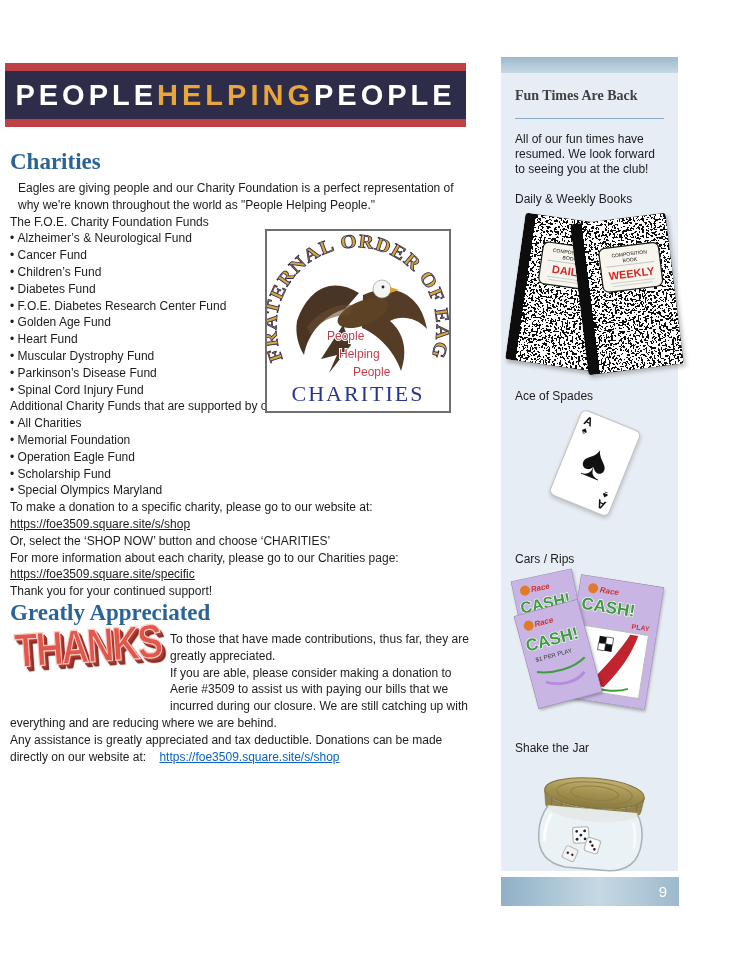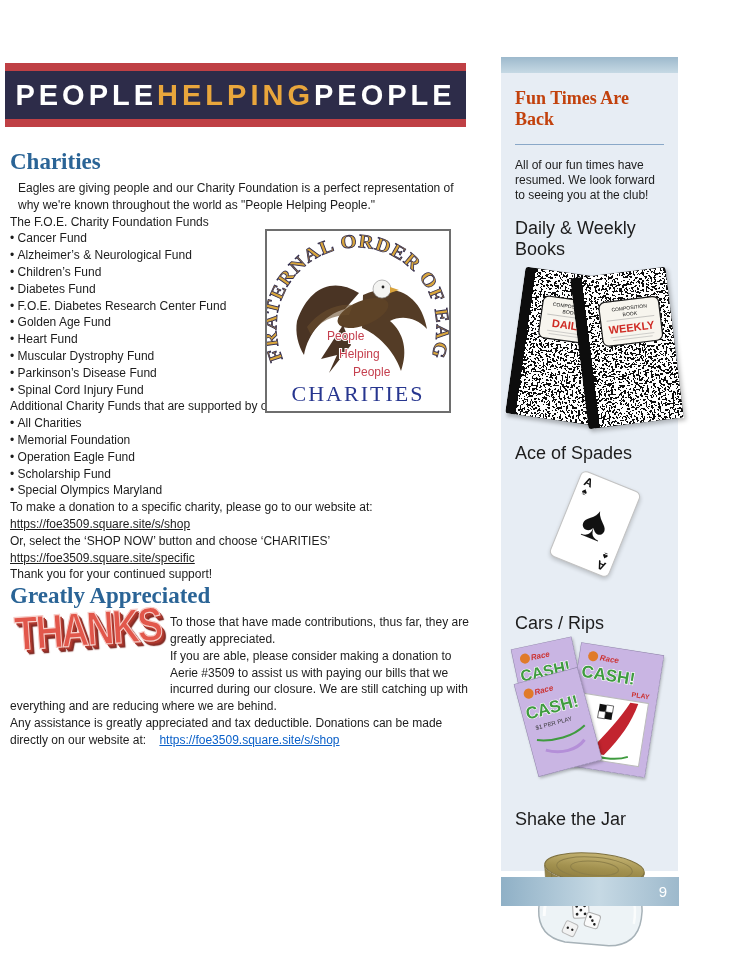--- a/index.html
+++ b/index.html
@@ -34,25 +34,25 @@
   .thanks-txt{display:inline-block;font-size:38px;font-weight:800;letter-spacing:-2px;
               color:#e2574b;transform:rotate(-4deg) scale(1,1.25);transform-origin:left top;
               margin-left:4px;margin-top:8px;
               -webkit-text-stroke:1px #f7cec9;
               text-shadow:2px 2px 0 #b03a2e,3px 3px 0 #96302a,4px 4px 1px #7a241c;}
 
   
   .sidebar{position:absolute;left:501px;top:57px;width:177px;height:814px;background:#e7edf4;}
   .sb-topbar{height:16px;background:linear-gradient(180deg,#9db9cc,#c6d9e4);}
   .sb-content{padding:13px 14px 0 14px;}
-  .sb-title{font-family:"Liberation Serif",serif;font-weight:bold;color:#c2410c;font-size:18px;
+  .sb-title{font-family:"Liberation Serif",serif;font-weight:bold;color:#404040;font-size:14px;
             margin:2px 0 0 0;}
   .sb-divider{border:none;border-top:1px solid #8aa8c8;margin:14px 0 13px 0;}
   .sb-text{font-size:12px;line-height:15px;margin:0;}
-  .sb-label{font-size:18px;margin:15px 0 8px 0;}
+  .sb-label{font-size:12px;margin:15px 0 8px 0;}
   .sb-img{position:relative;}
 
   
   .books-wrap{height:160px;}
   .book{position:absolute;box-shadow:2px 3px 4px rgba(0,0,0,.25);}
   .book1{left:0px;top:4px;width:88px;height:148px;transform:rotate(8deg);z-index:1;}
   .book2{left:64px;top:4px;width:96px;height:152px;transform:rotate(-7deg);z-index:2;}
 
   
   .card-wrap{height:126px;}
@@ -110,22 +110,22 @@
       <span class="g">HELPING</span>
       <span class="w">PEOPLE</span>
   </div>
 
   <div class="main-col">
     <h1 class="sec">Charities</h1>
     <p class="mb14" style="width:458px;margin-left:8px;">Eagles are giving people and our Charity Foundation is a perfect  representation of why we're known throughout the world as "People Helping People."</p>
 
     <p>The F.O.E. Charity Foundation Funds</p>
     <ul class="funds mb16">
+        <li>Alzheimer’s &amp; Neurological Fund</li>
         <li>Cancer Fund</li>
-        <li>Alzheimer’s &amp; Neurological Fund</li>
         <li>Children’s Fund</li>
         <li>Diabetes Fund</li>
         <li>F.O.E. Diabetes Research Center Fund</li>
         <li>Golden Age Fund</li>
         <li>Heart Fund</li>
         <li>Muscular Dystrophy Fund</li>
         <li>Parkinson’s Disease Fund</li>
         <li>Spinal Cord Injury Fund</li>
       </ul>
 
@@ -135,20 +135,21 @@
         <li>Memorial Foundation</li>
         <li>Operation Eagle Fund</li>
         <li>Scholarship Fund</li>
         <li>Special Olympics Maryland</li>
       </ul>
 
     <p>To make a donation to a specific charity, please go to our website at:</p>
     <p><a class="plain" href="#">https://foe3509.square.site/s/shop</a></p>
     <p class="mb16">Or, select the ‘SHOP NOW’ button and choose ‘CHARITIES’</p>
 
+    <p>For more information about each charity, please go to our Charities page:</p>
     <p class="mb16"><a class="plain" href="#">https://foe3509.square.site/specific</a></p>
 
     <p class="mb18">Thank you for your continued support!</p>
 
     <h1 class="sec">Greatly Appreciated</h1>
     <div class="appre-flow">
       <div class="thanks-box">
         <span class="thanks-txt">THANKS</span>
       </div>
       <p class="mb16">To those that have made contributions, thus far, they are greatly appreciated.</p>

